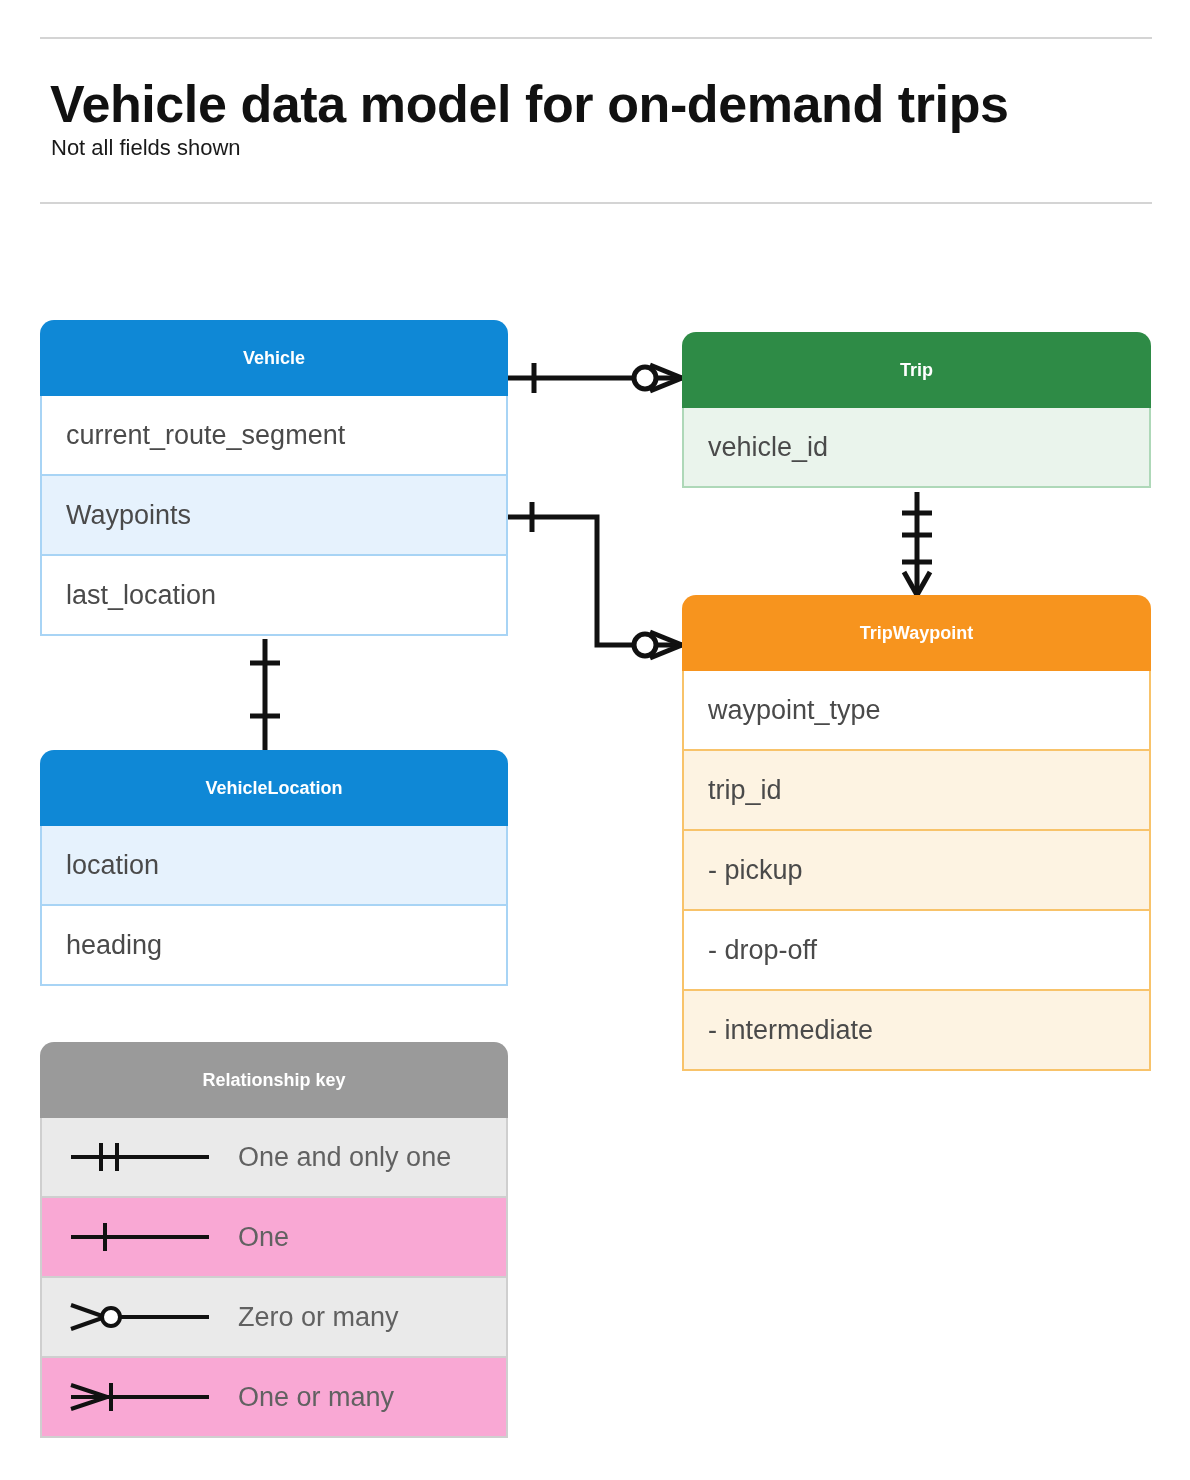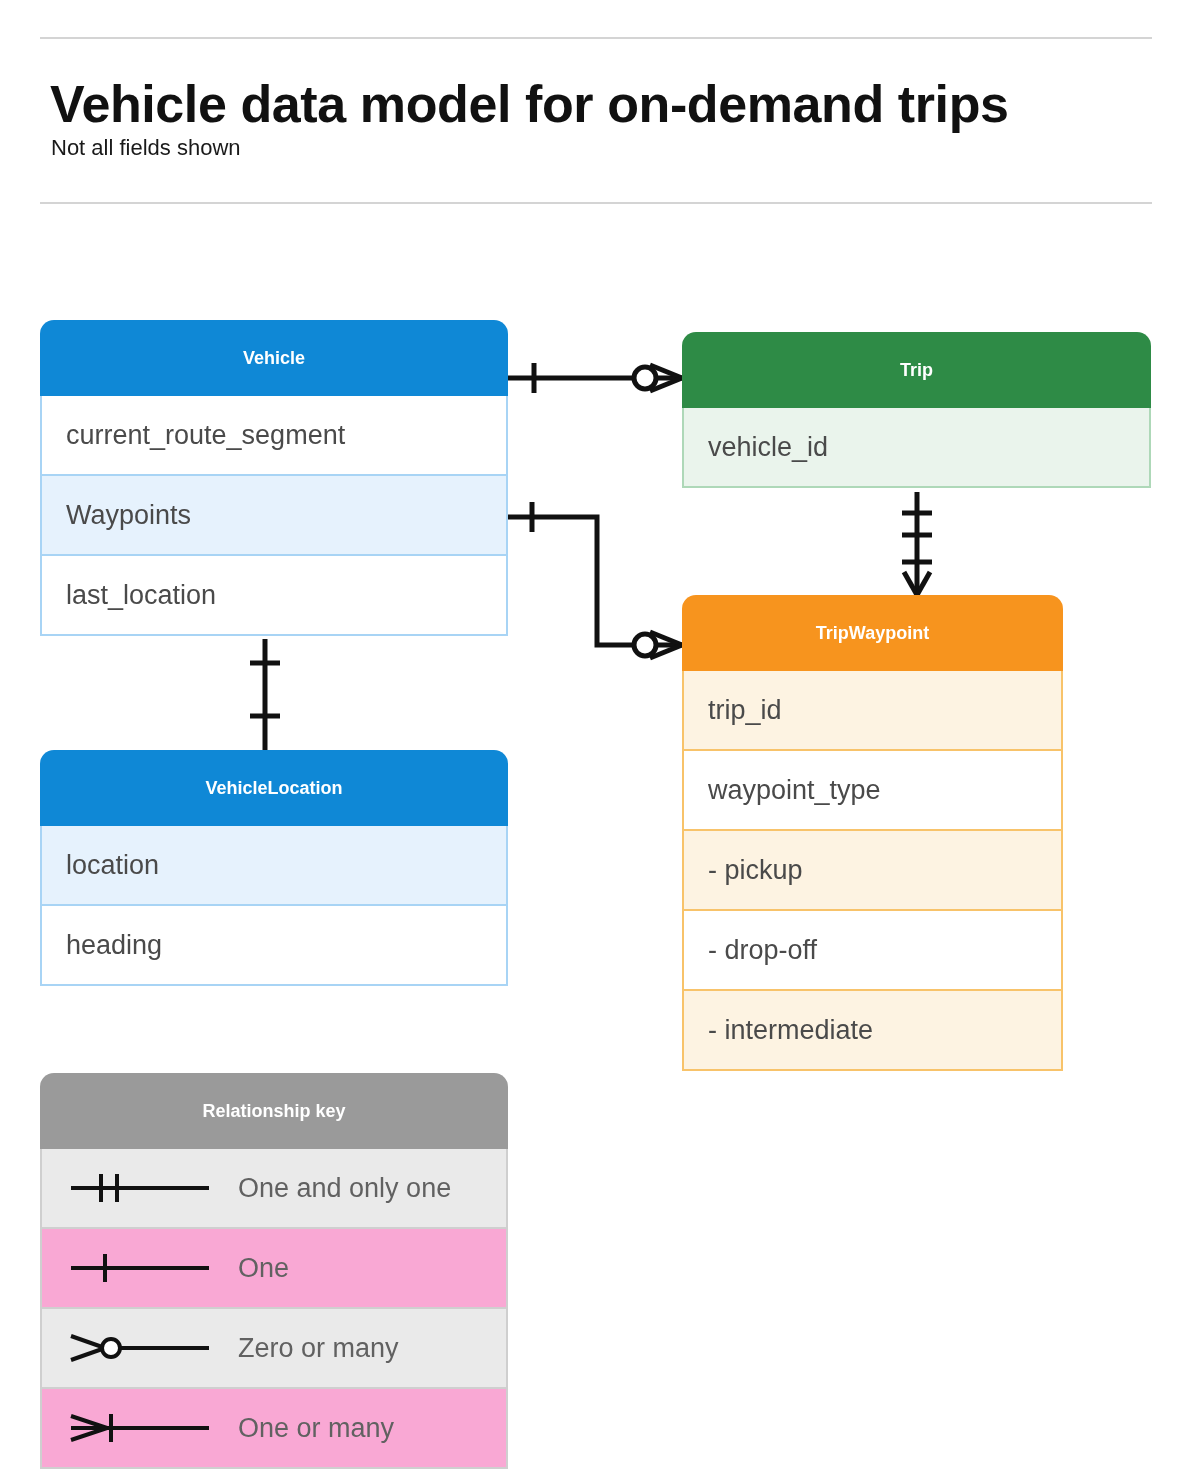--- a/index.html
+++ b/index.html
@@ -102,23 +102,23 @@
   .theme-orange .ent-row.alt { background: #fdf3e2; }
 
   
   .theme-grey .ent-head { background: #9a9a9a; }
   .theme-grey .ent-row { border-color: #cfcfcf; background: #f9a8d4; }
   .theme-grey .ent-row.alt { background: #eaeaea; }
 
   
   #entity-vehicle          { left: 40px;  top: 320px; width: 468px; }
   #entity-vehicle-location { left: 40px;  top: 750px; width: 468px; }
-  #entity-legend           { left: 40px;  top: 1042px; width: 468px; margin-top: 31px; }
+  #entity-legend           { left: 40px;  top: 1042px; width: 468px; }
   #entity-trip             { left: 682px; top: 332px; width: 469px; }
-  #entity-trip-waypoint    { left: 682px; top: 595px; width: 381px; }
+  #entity-trip-waypoint    { left: 682px; top: 595px; width: 469px; }
 
   
   #entity-legend .ent-row {
     padding-left: 0;
     display: flex;
     align-items: center;
   }
   .legend-sym {
     width: 196px;
     flex: 0 0 196px;
@@ -201,22 +201,22 @@
     <div class="ent-row">heading</div>
   </div>
 
   <div class="entity theme-green" id="entity-trip">
     <div class="ent-head">Trip</div>
     <div class="ent-row alt">vehicle_id</div>
   </div>
 
   <div class="entity theme-orange" id="entity-trip-waypoint">
     <div class="ent-head">TripWaypoint</div>
+    <div class="ent-row">waypoint_type</div>
     <div class="ent-row alt">trip_id</div>
-    <div class="ent-row">waypoint_type</div>
     <div class="ent-row alt">-  pickup</div>
     <div class="ent-row">-  drop-off</div>
     <div class="ent-row alt">-  intermediate</div>
   </div>
 
   <div class="entity theme-grey" id="entity-legend">
     <div class="ent-head">Relationship key</div>
 
     <div class="ent-row alt">
       <span class="legend-sym">

